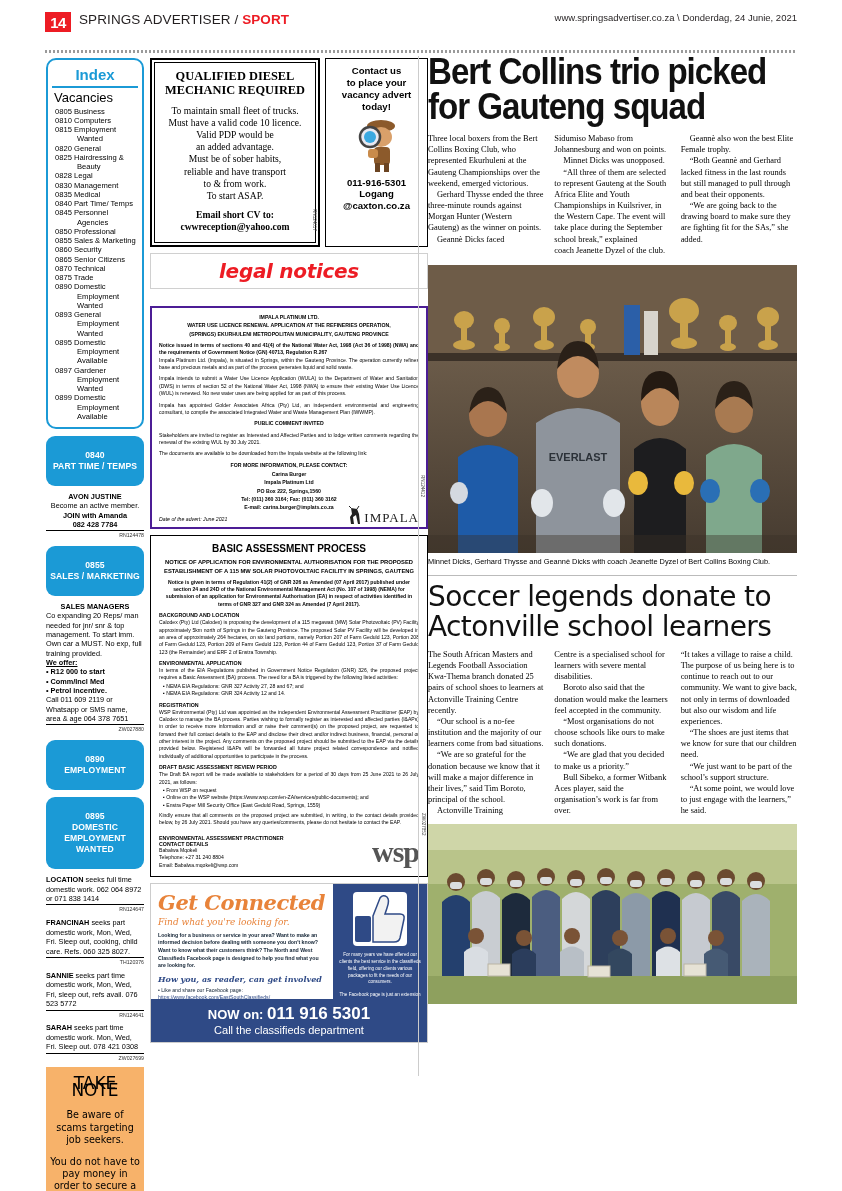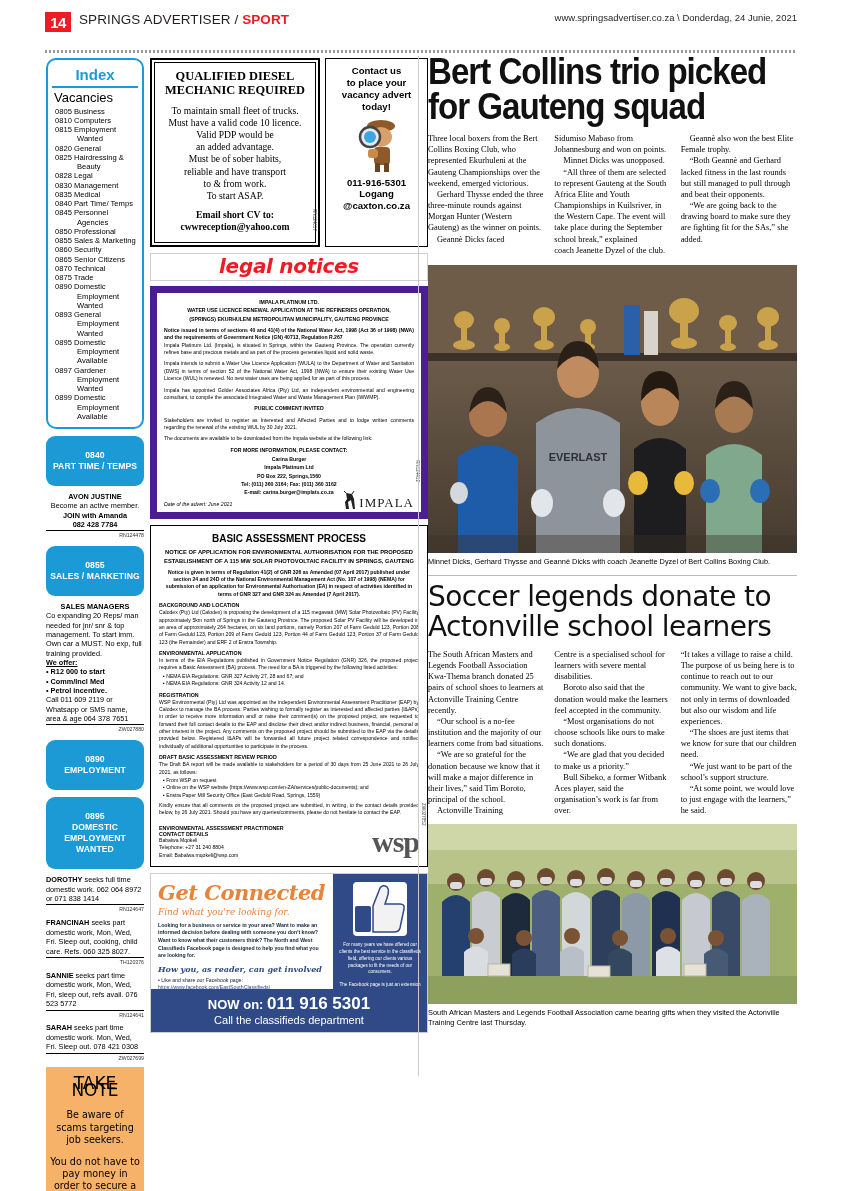--- a/index.html
+++ b/index.html
@@ -96,29 +96,29 @@
 
   .ad-contact {
     width:103px; border:1px solid #000; padding:6px 3px; text-align:center;
     font-family:"Liberation Sans", sans-serif;
   }
   .ad-contact .hdr { font-size:9.6px; font-weight:bold; line-height:1.24; }
   .ad-contact .ftr { font-size:9.6px; font-weight:bold; line-height:1.24; }
   .detective { height:56px; display:flex; align-items:center; justify-content:center; margin:4px 0; }
 
   .legal-banner {
-    margin-top:6px; border:1px solid #d0d0d0; background:#fff; height:28px;
-    display:flex; align-items:flex-start; justify-content:center;
+    margin-top:6px; border:1px solid #d0d0d0; background:#fff; height:36px;
+    display:flex; align-items:center; justify-content:center;
   }
   .legal-banner span {
     color:#ed1c24; font-weight:bold; font-style:italic; font-size:20px;
     letter-spacing:-0.3px; font-family:"DejaVu Sans", sans-serif;
   }
 
-  .notice-box { border:7px solid #4c1d95; padding:6px 7px 5px 7px; margin-top:5px; position:relative; }
+  .notice-box { border:2px solid #4c1d95; padding:6px 7px 5px 7px; margin-top:17px; position:relative; }
   .nt-b { font-weight:bold; }
   .nt { font-size:5.1px; line-height:1.45; color:#000; margin-bottom:4px; text-align:justify; }
   .nt-head { font-size:5.2px; font-weight:bold; line-height:1.4; text-align:center; margin-bottom:4px;}
   .nt-sec { font-size:5.3px; font-weight:bold; margin:4px 0 1px 0; }
   .nt-li { font-size:5.1px; line-height:1.45; padding-left:8px; text-indent:-8px; margin-left:4px;}
   .impala-logo { display:flex; align-items:flex-end; justify-content:flex-end; gap:2px; margin-top:-6px;}
   .impala-word { font-family:"Liberation Serif", serif; font-size:13px; letter-spacing:1px; color:#222;}
   .nt-date { font-size:5.2px; font-style:italic; margin-top:-10px; }
 
   .ba-box { border:1px solid #000; padding:7px 8px; margin-top:6px; position:relative; }
@@ -245,21 +245,21 @@
       <div>0890</div>
       <div>EMPLOYMENT</div>
     </div>
 
     <div class="pill">
       <div>0895</div>
       <div>DOMESTIC EMPLOYMENT WANTED</div>
     </div>
 
     <div class="cls-ad">
-      <div class="cls-blk"><b>DOROTHY</b> <span>seeks full time domestic work. 062 064 8972 or 071 838 1414</span></div>
+      <div class="cls-blk"><b>LOCATION</b> <span>seeks full time domestic work. 062 064 8972 or 071 838 1414</span></div>
       <div class="cls-rule"></div>
       <div class="cls-code">RN124647</div>
     </div>
     <div class="cls-ad">
       <div class="cls-blk"><b>FRANCINAH</b> <span>seeks part domestic work, Mon, Wed, Fri. Sleep out, cooking, child care. Refs. 060 325 8027.</span></div>
       <div class="cls-rule"></div>
       <div class="cls-code">TH120376</div>
     </div>
     <div class="cls-ad">
       <div class="cls-blk"><b>SANNIE</b> <span>seeks part time domestic work, Mon, Wed, Fri, sleep out, refs avail. 076 523 5772</span></div>
@@ -604,18 +604,17 @@
             </g>
           </g>
 
           <g fill="#e6e2d5" stroke="#b9b4a4">
             <rect x="60" y="140" width="22" height="12"></rect>
               <rect x="160" y="142" width="22" height="11"></rect>
             <rect x="256" y="140" width="22" height="12"></rect>
           </g>
         </svg>
       </div>
-      <div class="caption">South African Masters and Legends Football Association came bearing gifts when they visited the Actonville Training Centre last Thursday.</div>
     </div>
   </div>
 
   <div class="vline" style="left:418px; top:56px; height:1020px;"></div>
 </div>
 
 </body></html>

